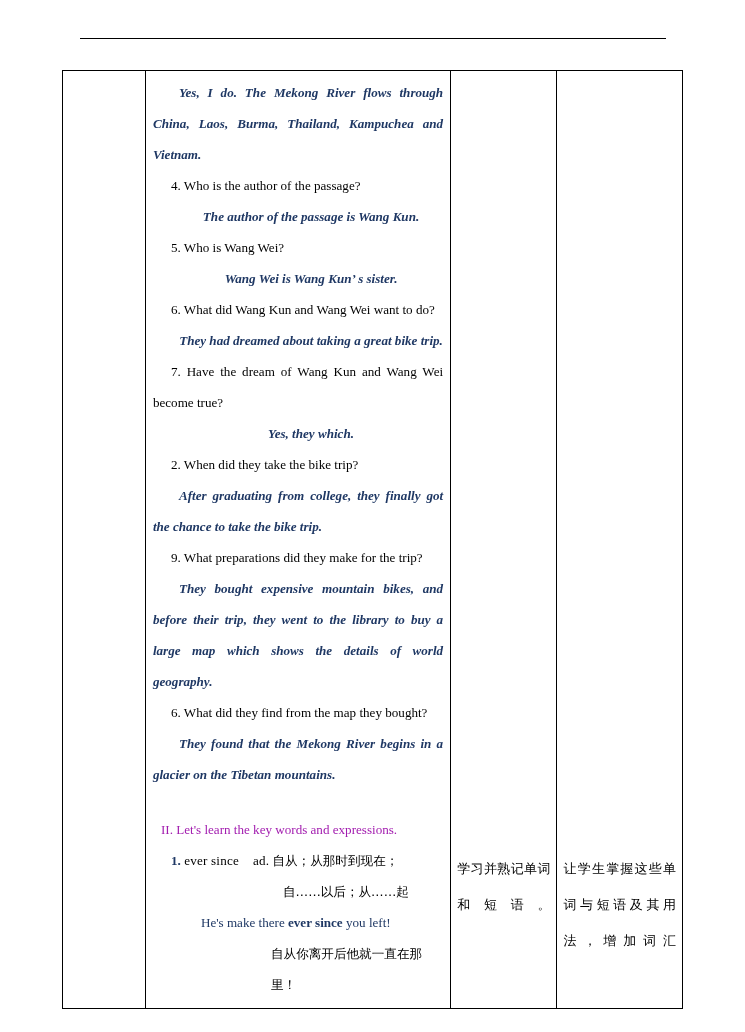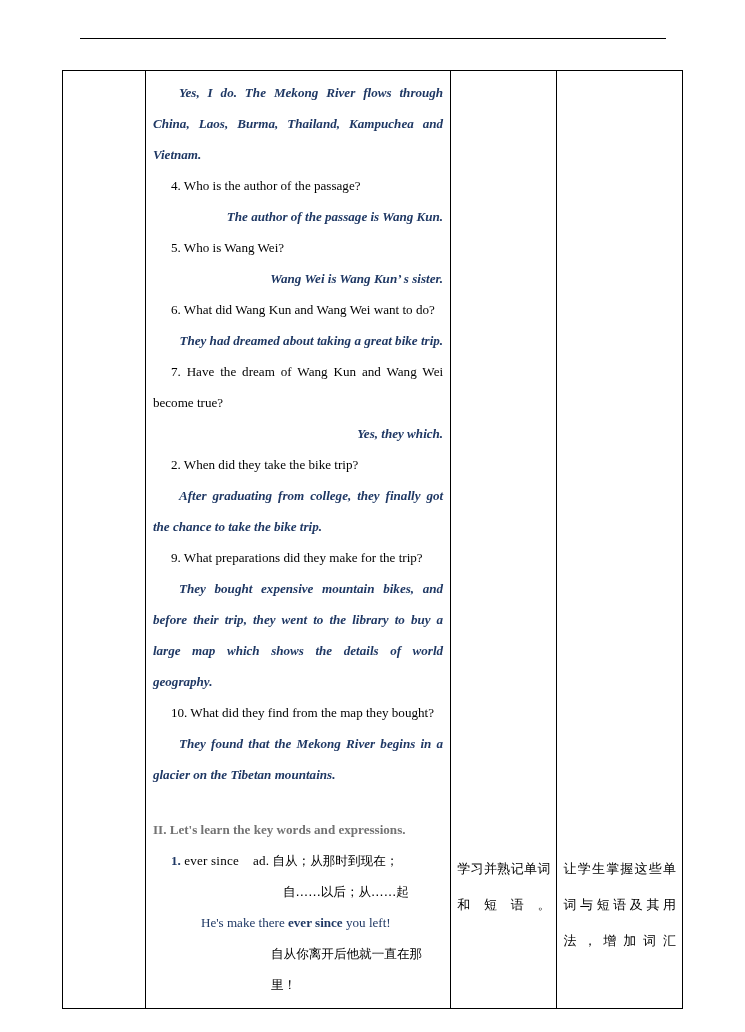--- a/index.html
+++ b/index.html
@@ -74,28 +74,29 @@
 
   
   .a {
     color: #1F3864;
     font-weight: bold;
     font-style: italic;
     text-indent: 26px;
     text-align: justify;
     text-justify: inter-word;
   }
-  .a-nojust { text-align: right; }
+  .a-nojust { text-align: center; }
 
   
   .sec-head {
-    color: #737373;
-    font-weight: bold;
+    color: #a21caf;
+    font-weight: normal;
     text-indent: 0;
     text-align: left;
+    margin-left: 8px;
   }
 
   .spacer { height: 24px; }
 
   
   .vocab-line {
     margin: 0;
     font-size: 13.1px;
     line-height: 31px;
     color: #000000;
@@ -185,21 +186,21 @@
             <p class="blk a a-nojust">Yes, they which.</p>
 
             <p class="blk q q-nojust">2. When did they take the bike trip?</p>
 
             <p class="blk a">After graduating from college, they finally got the chance to take the bike trip.</p>
 
             <p class="blk q q-nojust">9. What preparations did they make for the trip?</p>
 
             <p class="blk a">They bought expensive mountain bikes, and before their trip, they went to the library to buy a large map which shows the details of world geography.</p>
 
-            <p class="blk q q-nojust">10. What did they find from the map they bought?</p>
+            <p class="blk q q-nojust">6. What did they find from the map they bought?</p>
 
             <p class="blk a">They found that the Mekong River begins in a glacier on the Tibetan mountains.</p>
 
             <div class="spacer"></div>
 
             <p class="blk sec-head">II. Let's learn the key words and expressions.</p>
 
             <p class="vocab-line indent-1">
               <span class="num">1.</span><span class="vocab-en">&nbsp;</span><span class="vocab-en">ever since</span><span class="vocab-en">&nbsp;&nbsp;&nbsp;&nbsp;</span><span class="vocab-en">ad.</span><span>&nbsp;</span><span class="cn">自从；从那时到现在；</span>
             </p>

